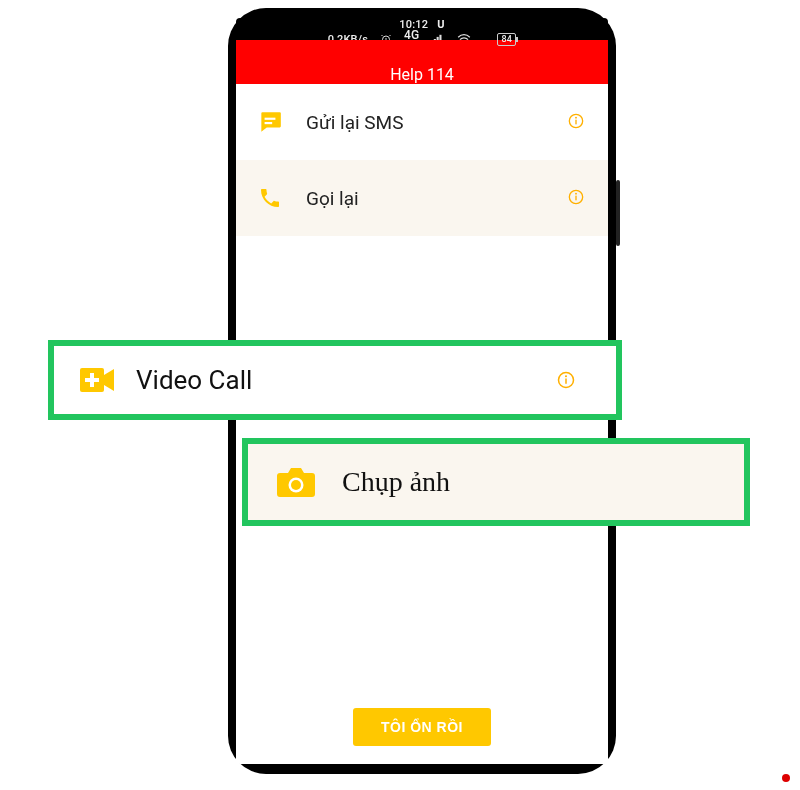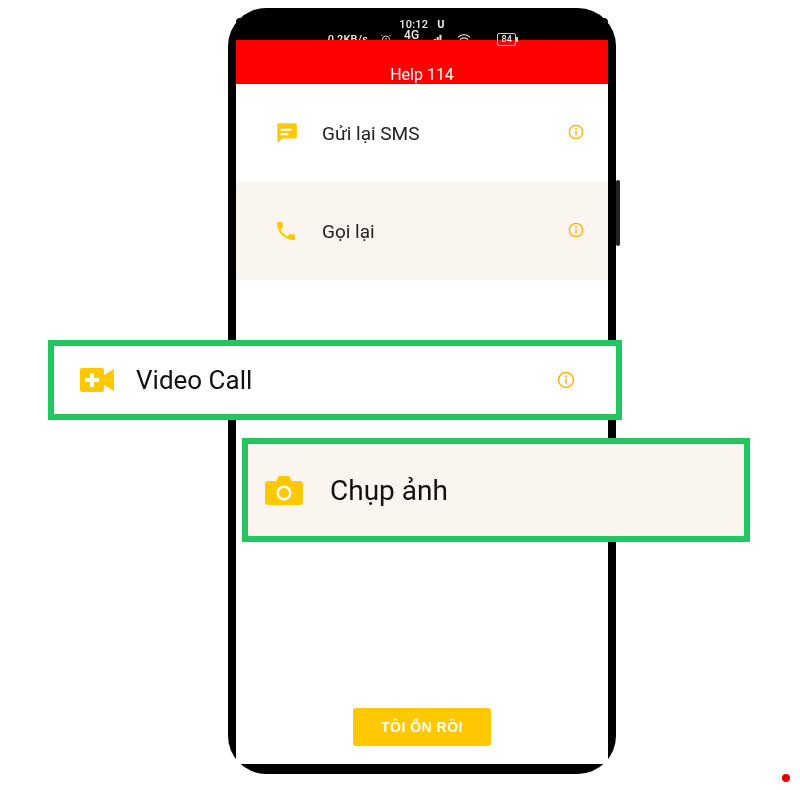--- a/index.html
+++ b/index.html
@@ -48,22 +48,22 @@
 
   .appbar {
     height: 44px; background:#ff0000; color:#fff;
     display:flex; align-items:flex-end; justify-content:center;
     font-size:16px;
   }
 
   .list { flex:1; overflow:hidden; }
   .row {
     display:flex; align-items:center;
-    height: 98px;
-    padding: 0 24px 0 36px;
+    height: 76px;
+    padding: 0 24px 0 20px;
     font-size: 19px; color:#222;
   }
   .row.alt { background:#faf6ef;align-items:center; }
   .row .icon { width: 28px; height:28px; margin-right:22px; flex:0 0 28px; display:flex; align-items:center; justify-content:center; }
   .row .label { flex:1; }
   .info-icon { width:16px; height:16px; }  
 
   .cta-wrap { display:flex; justify-content:center; padding: 8px 0 18px; align-items: center; }
   .cta {
     background:#ffc800; color:#fff; font-weight:600; font-size:14px;
@@ -85,23 +85,24 @@
     left:48px; top:340px;
     width:574px; height:80px;
     padding-left:26px;
   }
   .call-video .icon{ width:34px; height:30px; margin-right:22px;}
   .call-video .label{ font-size:26px; flex:1;}
   .call-video .info-slot{ width:40px; display:flex; justify-content:center; margin-right:30px;}
 
   .call-photo {
     left:242px; top:438px;
-    width:508px; height:104px;
-    padding-left:16px;
+    width:508px; height:88px;
+    padding-left:28px;
     background:#faf6ef;
+    font-family:Liberation Serif, serif;
   }
   .call-photo .icon{ width:40px; height:36px; margin-right:26px;}
   .call-photo .label{ font-size:28px; }
 
   
   .corner-dot{position:absolute; right:10px; bottom:8px; width:8px; height:8px; background:#d00; border-radius:50%;}
 </style>
 </head>
 <body>
 

